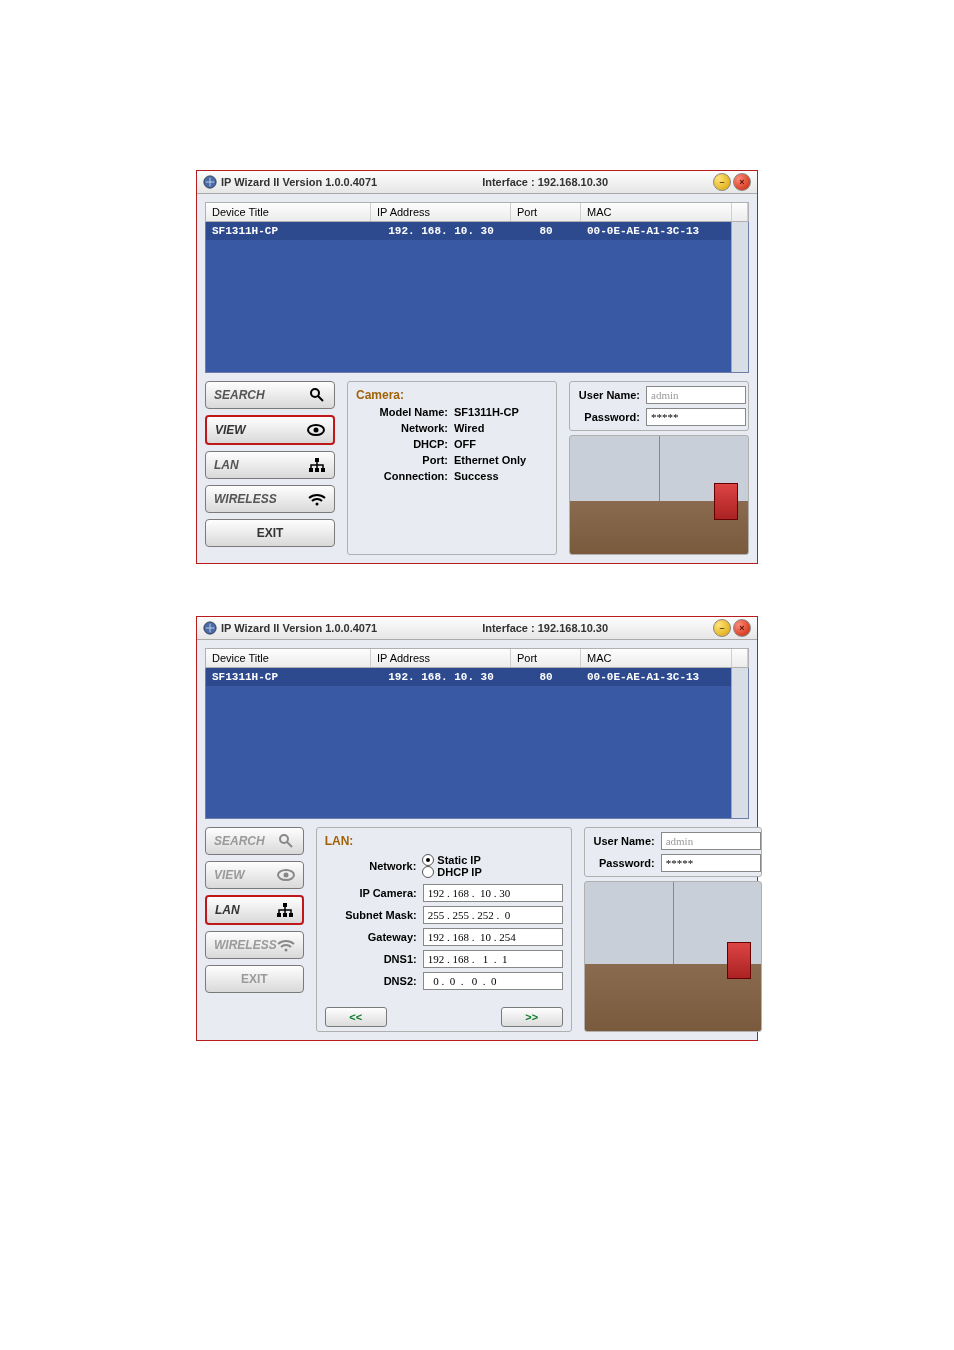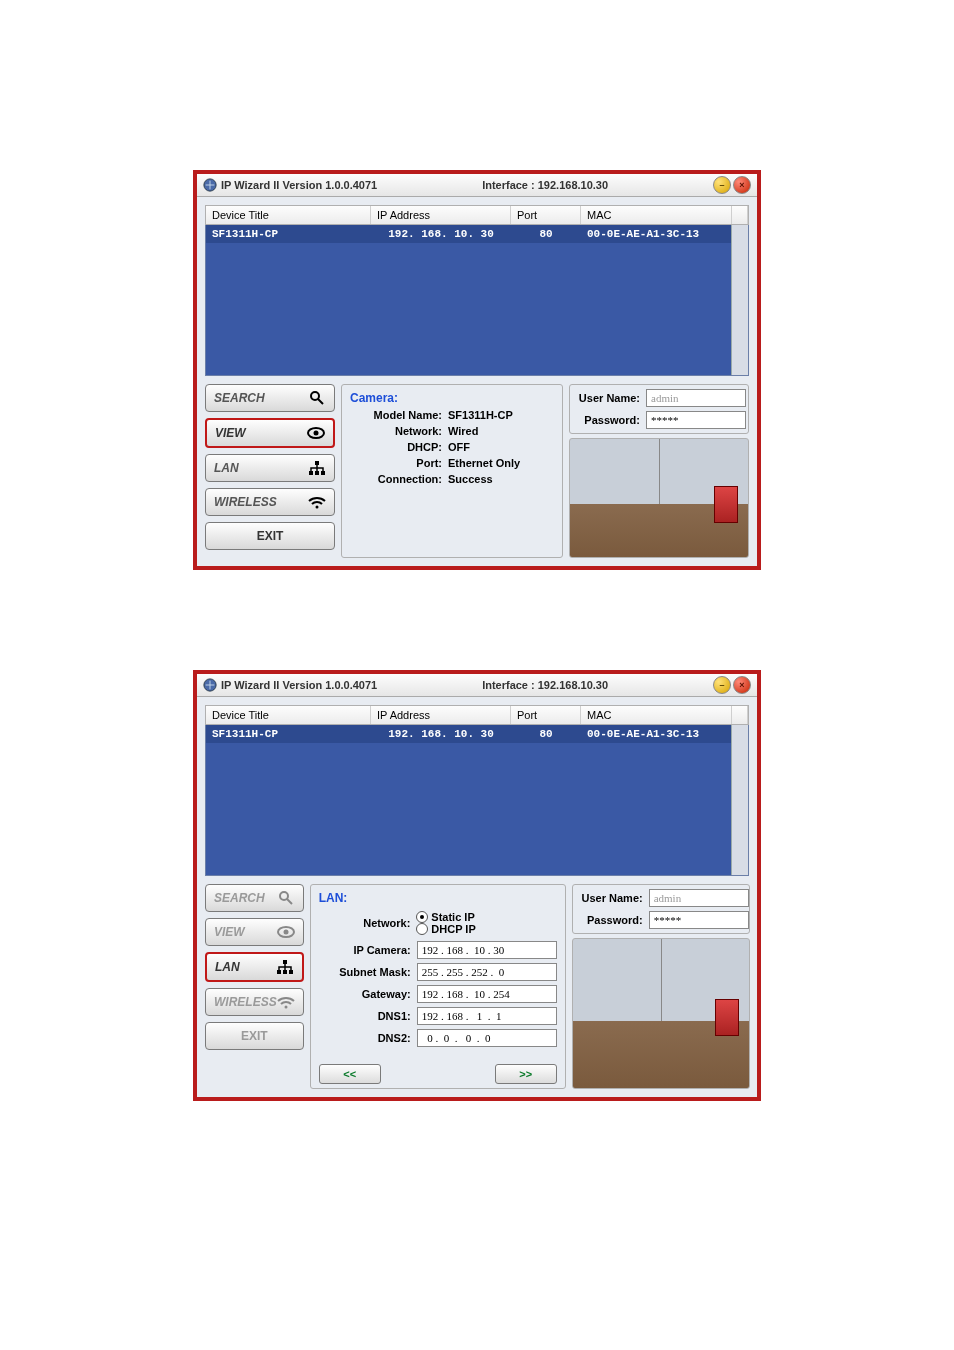--- a/index.html
+++ b/index.html
@@ -1,17 +1,17 @@
 <!DOCTYPE html>
 <html><head>
 <meta charset="utf-8">
 <style>
 html,body{margin:0;padding:0;background:#fff;font-family:Tahoma,Arial,sans-serif;font-size:11px;color:#000}
 .page{width:954px;margin:0 auto}
-.screenshot{width:560px;margin:0 auto 100px;border:4px solid #b91c1c;background:#eceff3}
+.screenshot{width:560px;margin:0 auto 52px;border:1px solid #b91c1c;background:#eceff3}
 .titlebar{height:22px;background:linear-gradient(#fdfdfd,#e6e6e6);border-bottom:1px solid #aaa;display:flex;align-items:center;padding:0 6px;font-size:11px;color:#333}
 .titlebar .tb-icon{width:14px;height:14px;margin-right:4px;display:inline-flex;align-items:center;justify-content:center}
 .titlebar .tb-title{font-weight:bold}
 .titlebar .tb-iface{margin-left:auto;margin-right:auto;font-weight:bold}
 .titlebar .tb-right{display:flex;gap:2px}
 .tb-btn{width:16px;height:16px;border-radius:50%;border:1px solid #888;display:flex;align-items:center;justify-content:center;font-size:9px;font-weight:bold}
 .tb-min{background:radial-gradient(circle at 30% 30%,#ffe27a,#d8a400);color:#5a4400}
 .tb-close{background:radial-gradient(circle at 30% 30%,#ff8a7a,#c62200);color:#5a1000}
 .body{padding:8px;background:#e8ecf2}
 .headers{display:flex;background:linear-gradient(#fdfdfd,#ececec);border:1px solid #b0b0b0}
@@ -19,28 +19,28 @@
 .col-title{width:165px}
 .col-ip{width:140px}
 .col-port{width:70px}
 .col-mac{flex:1}
 .col-scroll{width:16px;border-right:none}
 .grid{height:150px;background:#3a59a5;border:1px solid #6b7fa8;border-top:none;position:relative;overflow:hidden}
 .grid-row{display:flex;color:#fefefe;font-weight:bold;font-family:'Courier New',monospace}
 .grid-row div{padding:3px 6px;box-sizing:border-box}
 .grid-row.sel{background:#2d4a8f}
 .scrollbar{position:absolute;right:0;top:0;bottom:0;width:16px;background:#d8dde6;border-left:1px solid #9aa}
-.lower{display:flex;margin-top:8px;gap:6px}
+.lower{display:flex;margin-top:8px;gap:12px}
 .nav{width:130px;display:flex;flex-direction:column;gap:6px}
 .nav-btn{height:26px;border:1px solid #7a7a7a;border-radius:4px;background:linear-gradient(#fefefe,#d9d9d9);display:flex;align-items:center;padding:0 8px;font-weight:bold;font-size:12px;color:#555;font-style:italic;position:relative;cursor:pointer}
 .nav-btn.active{border:2px solid #c01818;color:#333}
 .nav-btn.dim{color:#9a9a9a}
 .nav-btn .icon{margin-left:auto;width:18px;height:18px;display:flex;align-items:center;justify-content:center}
 .mid{flex:1;border:1px solid #b0b0b0;background:#e8ecf2;padding:6px 8px;border-radius:3px;min-height:160px;position:relative}
-.mid .sect-title{font-weight:bold;font-size:12px;color:#1d4ed8}
+.mid .sect-title{font-weight:bold;font-size:12px;color:#a16207}
 .kv{display:flex;align-items:center;margin:4px 0}
 .kv .k{width:92px;text-align:right;font-weight:bold;font-size:11px;padding-right:6px}
 .kv .v{font-weight:bold;font-size:11px}
 .kv input[type=text]{font-family:Liberation Serif, serif;font-size:11px;border:1px solid #888;height:16px;padding:0 4px;background:#fff}
 .nav-arrows{position:absolute;left:8px;right:8px;bottom:4px;display:flex;justify-content:space-between}
 .arrow{width:60px;height:18px;border:1px solid #7a7a7a;border-radius:3px;background:linear-gradient(#fefefe,#dcdcdc);display:flex;align-items:center;justify-content:center;font-weight:bold;color:#0a7a2a;cursor:pointer}
 .right{width:180px;display:flex;flex-direction:column;gap:4px}
 .cred{border:1px solid #b0b0b0;background:#e8ecf2;border-radius:3px;}
 .cred .kv .k{width:70px}
 .cred input{width:90px}

